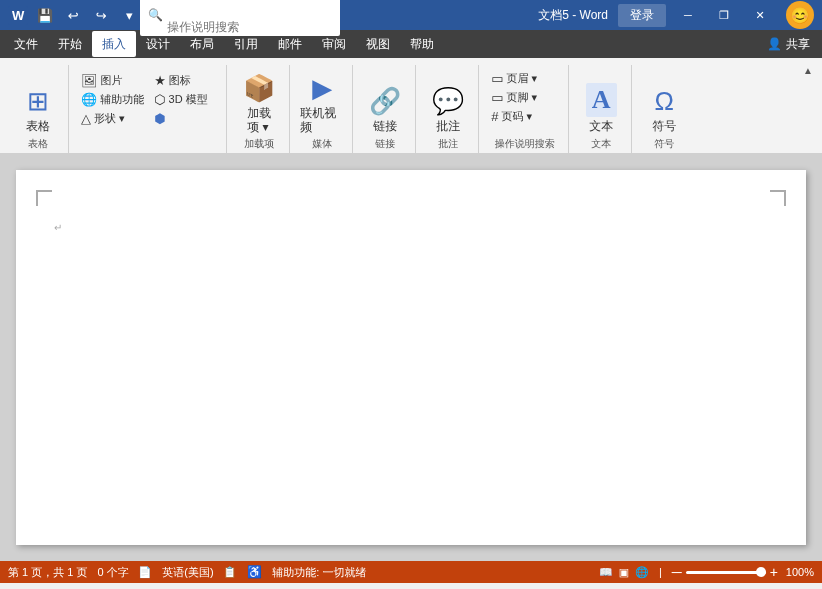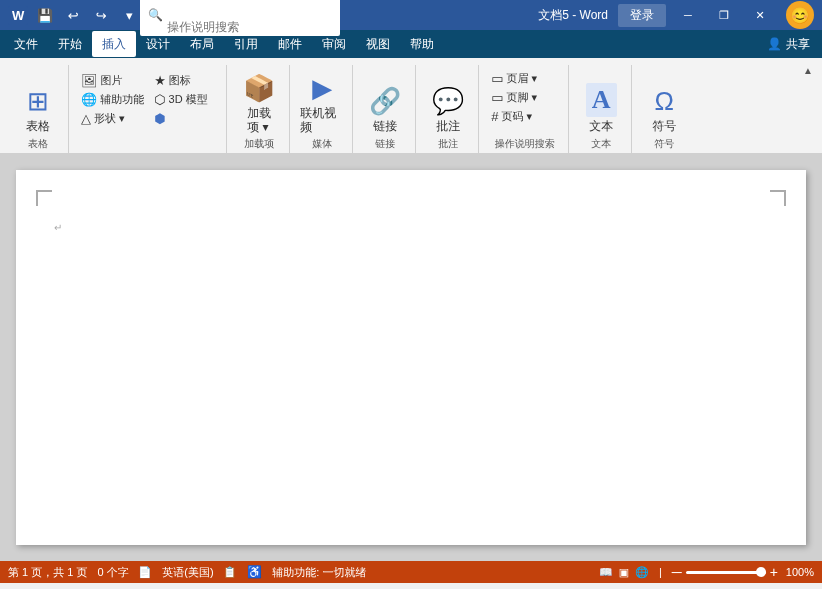--- a/index.html
+++ b/index.html
@@ -84,21 +84,21 @@
       width: 28px; height: 28px;
       background: #f5a623;
       border-radius: 50%;
       display: flex; align-items: center; justify-content: center;
       font-size: 16px;
       margin-left: 4px;
     }
 
     
     .menu-bar {
-      background: #0c4a6e;
+      background: #404040;
       height: 28px;
       display: flex;
       align-items: center;
       padding: 0 4px;
     }
     .menu-item {
       color: white;
       padding: 4px 10px;
       cursor: pointer;
       font-size: 12px;

